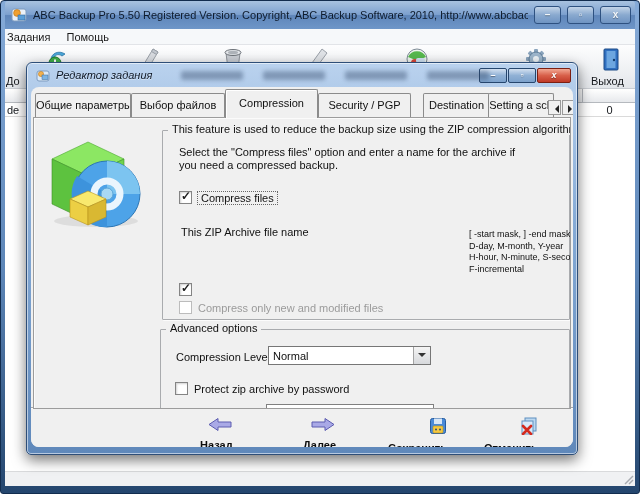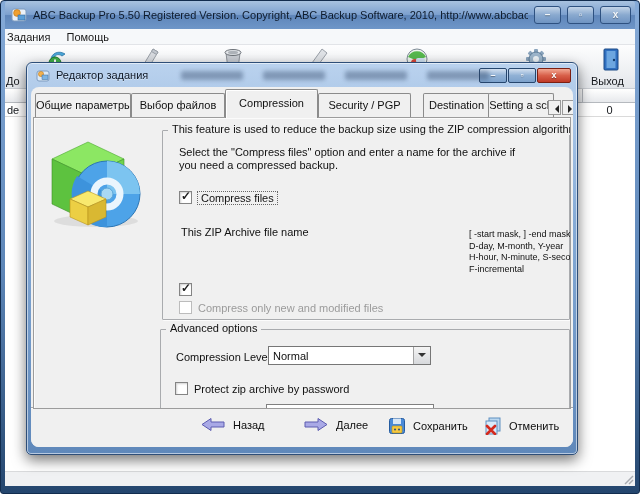--- a/index.html
+++ b/index.html
@@ -31,21 +31,21 @@
   .gr-name { position:absolute; left:2px; top:0; line-height:14px; color:#15181c; }
   .gr-exec { position:absolute; left:577px; width:55px; top:0; text-align:center; line-height:14px; color:#15181c; }
 
   .statusbar { position:absolute; left:0; right:0; bottom:0; height:15px; background:#f0f1f3; border-top:1px solid #d9dadc; }
   .grip { position:absolute; right:1px; bottom:1px; }
 
   
   .dlg { position:absolute; left:26px; top:62px; width:552px; height:393px;
     background:linear-gradient(#bad2ee, #86abd6 40%, #5f88ba); border:1px solid #2e4e78; border-radius:6px 6px 5px 5px;
     box-shadow:0 5px 14px rgba(0,0,0,.55), inset 0 0 0 1px rgba(255,255,255,.55); padding:0 4px 7px 4px; }
-  .dlg-titlebar { position:relative; height:24px; display:flex; align-items:center; gap:5px; padding:0 2px 0 5px; }
+  .dlg-titlebar { position:relative; height:24px; display:flex; align-items:center; gap:5px; padding:0 2px 0 5px;font-style:italic; }
   .dlg-title { color:#0c1624; text-shadow:0 1px 0 rgba(255,255,255,.45); white-space:nowrap; }
   .smudge { position:absolute; top:8px; height:9px; width:62px; background:rgba(48,70,102,.4); filter:blur(2px); border-radius:2px; }
   .dlgbtns { margin-left:auto; display:flex; gap:1px; }
   .dlgbtn { width:28px; height:15px; border:1px solid #26466d; border-radius:2px;
     background:linear-gradient(#d3e0f0, #90b1d5 50%, #7da2cc); color:#fff; font-size:9px; line-height:13px; text-align:center; font-weight:bold; text-shadow:0 1px 1px rgba(0,0,0,.4); }
   .dlgbtn.close { width:34px; background:linear-gradient(#f2a893, #d8604a 50%, #c03a28); border-color:#7c1f12; }
   .dlg-client { position:absolute; left:4px; top:24px; right:4px; bottom:7px; background:#f0f0f0; overflow:hidden;border-radius:8px; }
 
   
   .tab { position:absolute; border:1px solid #8b8b8b; border-bottom:none; border-radius:2px 2px 0 0;
@@ -79,21 +79,21 @@
   .hint { position:absolute; left:306px; top:98px; width:110px; font-size:9px; line-height:11.5px; color:#101010; overflow:hidden; }
   .hint div { white-space:nowrap; }
 
   .combo { position:absolute; left:107px; top:16px; width:163px; height:19px; background:#fff; border:1px solid #767676; display:flex; align-items:center; }
   .combo-val { flex:1; padding-left:4px; color:#101010; }
   .combo-btn { width:17px; height:17px; background:linear-gradient(#f5f5f5,#d7d9dc); border-left:1px solid #a3a3a3; position:relative; }
   .combo-btn i { position:absolute; left:4px; top:6px; width:0; height:0; border:4px solid transparent; border-top-color:#333; }
   .pwd { position:absolute; left:105px; top:74px; width:168px; height:20px; background:#fff; border:1px solid #808080; }
 
   .btnbar { position:absolute; left:0; right:0; bottom:0; height:40px; border-top:1px solid #a8a8a8; box-shadow:inset 0 1px 0 #fdfdfd; background:#f0f0f0; }
-  .flatbtn { position:absolute; top:9px; display:flex; align-items:center; gap:7px; font-weight:normal; color:#0d0d0d; cursor:default; }
+  .flatbtn { position:absolute; top:9px; display:flex; align-items:flex-end; gap:7px; font-weight:bold; color:#0d0d0d; cursor:default;flex-direction:column; }
 
   svg { display:block; }
 </style>
 </head>
 <body>
 
 <div id="root">
 
   <div class="win">
     <div class="win-titlebar">

